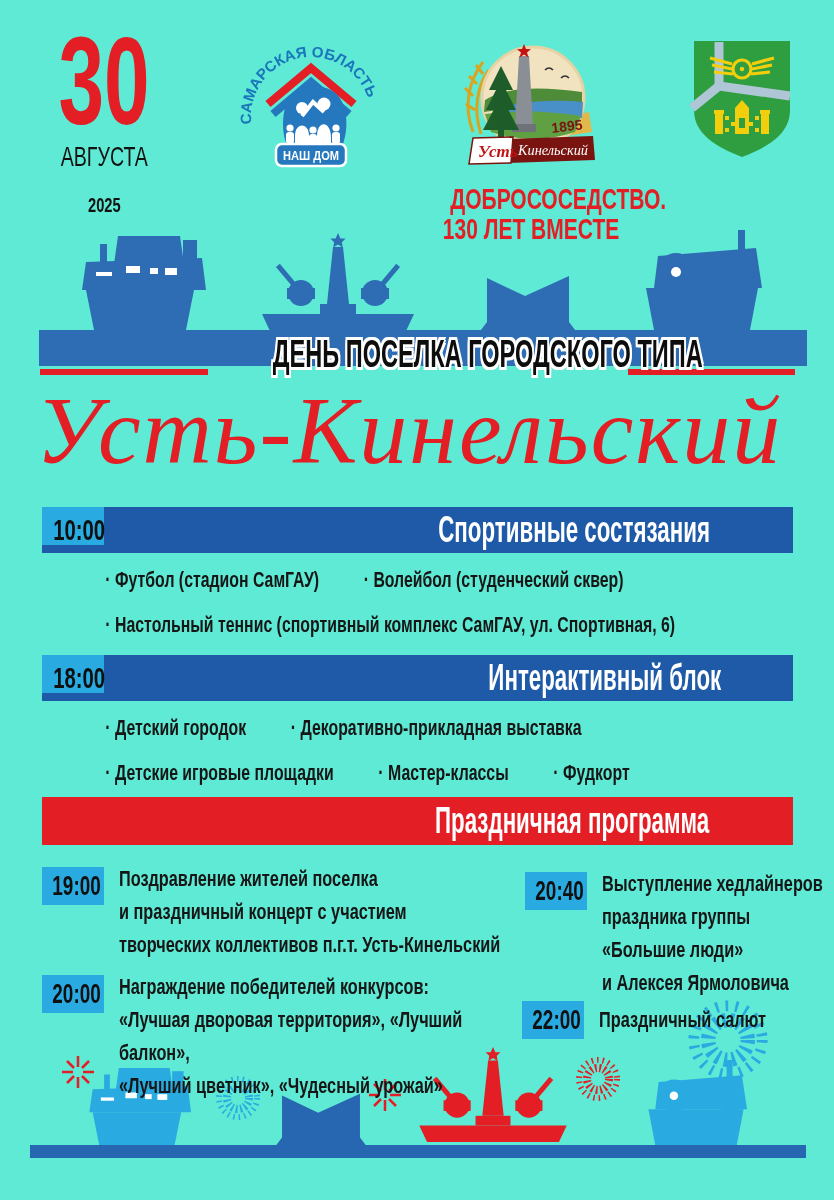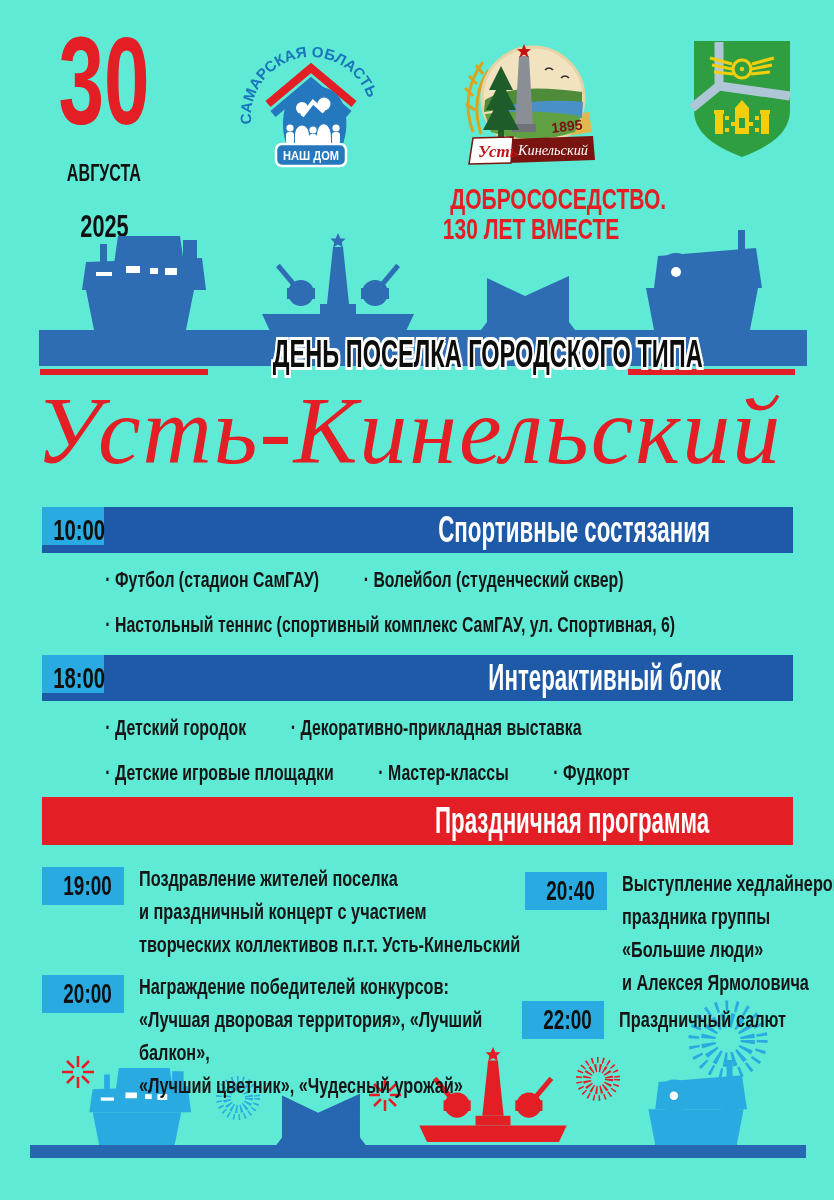--- a/index.html
+++ b/index.html
@@ -8,22 +8,22 @@
   .poster *{box-sizing:border-box;}
   svg{display:block;}
   
   .cxc{display:inline-block;transform:scaleX(0.70);transform-origin:50% 50%;white-space:nowrap;}
   .cxd{display:inline-block;transform:scaleX(0.66);transform-origin:50% 50%;white-space:nowrap;}
   .cxt{display:inline-block;transform:scaleX(0.62);transform-origin:50% 50%;white-space:nowrap;}
 
   
   .date{position:absolute;left:28px;top:26px;width:152px;text-align:center;color:#121212;}
   .date-day{font-size:124px;line-height:110px;font-weight:bold;color:#E31E24;}
-  .date-month{font-size:23px;line-height:34px;font-weight:bold;margin-top:20px;}
-  .date-year{font-size:31px;line-height:34px;font-weight:bold;margin-top:20px;}
+  .date-month{font-size:28px;line-height:34px;font-weight:normal;margin-top:4px;}
+  .date-year{font-size:21px;line-height:34px;font-weight:bold;margin-top:14px;}
 
   
   .samara-logo{position:absolute;left:240px;top:36px;}
   .emblem{position:absolute;left:451px;top:36px;}
   .coat{position:absolute;left:686px;top:36px;}
 
   
   .slogan{position:absolute;left:404px;top:184px;width:254px;text-align:center;
           color:#E31E24;font-weight:bold;font-size:30px;line-height:30px;}
 
@@ -56,22 +56,22 @@
 
   
   .items{position:absolute;left:42px;width:1050px;transform:scaleX(0.72);transform-origin:0 0;
      color:#161616;font-weight:bold;font-size:22px;}
   .items .row{display:flex;gap:62px;padding-left:88px;height:28px;line-height:28px;margin-bottom:17px;}
   .it{white-space:nowrap;}
   .it::before{content:"·\00a0 ";}
 
   
   .ev{position:absolute;display:flex;z-index:2;}
-  .ev .timebox2{flex:none;width:82px;height:38px;background:#29ABE2;color:#101010;
-      font-weight:bold;font-size:27px;line-height:38px;text-align:left;padding-left:11px;}
+  .ev .timebox2{flex:none;width:62px;height:38px;background:#29ABE2;color:#101010;
+      font-weight:bold;font-size:27px;line-height:38px;text-align:right;}
   .ev .txt{margin-left:15px;margin-top:-5px;font-size:22px;line-height:33px;font-weight:bold;
       color:#161616;white-space:pre-line;transform:scaleX(0.74);transform-origin:0 0;width:560px;}
   .ev.e4 .txt{margin-top:2px;}
 </style>
 </head>
 <body>
 
 <div class="poster">
 
   <div class="date">

